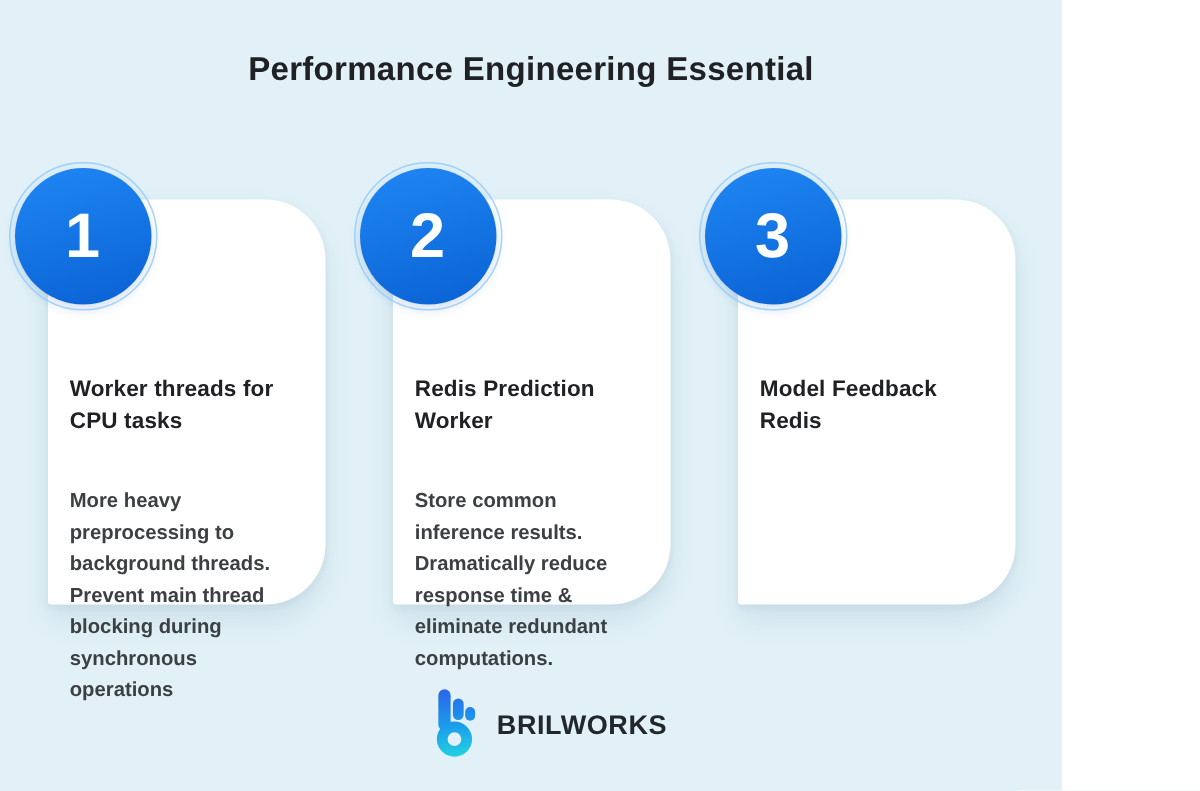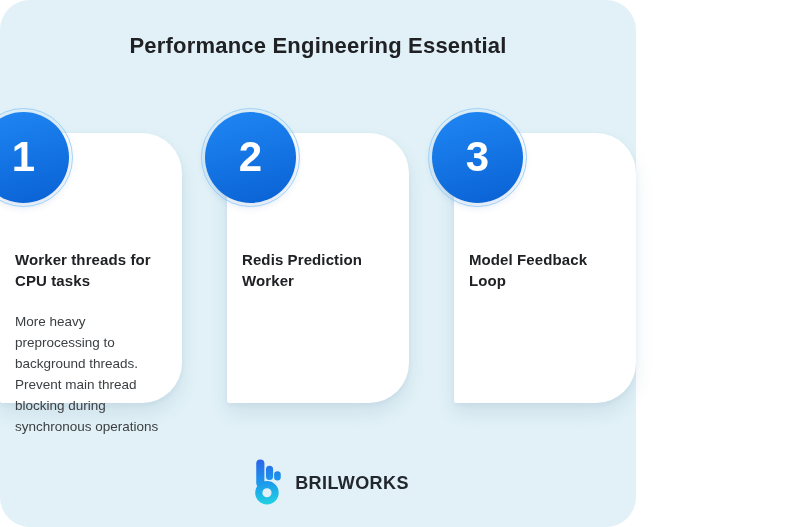--- a/index.html
+++ b/index.html
@@ -3,24 +3,23 @@
 <meta charset="utf-8">
 <style>
   * { margin: 0; padding: 0; box-sizing: border-box; }
   html, body { width: 800px; height: 527px; }
   body {
     font-family: "Liberation Sans", "DejaVu Sans", sans-serif;
     overflow: hidden;
   }
   .canvas {
     position: relative;
-    width: 636px;
+    width: 708px;
     height: 527px;
     background: #e1f1f7;
-    border-radius: 30px;
   }
   .title {
     position: absolute;
     top: 33px;
     left: 0;
     width: 100%;
     text-align: center;
     font-size: 22px;
     font-weight: 600;
     letter-spacing: 0.2px;
@@ -49,24 +48,25 @@
     padding: 116px 15px 16px 15px;
   }
   .card-heading {
     font-size: 15px;
     line-height: 21px;
     font-weight: 600;
     color: #202124;
     letter-spacing: 0.1px;
   }
   .card-body {
-    margin-top: 20px;
+    margin-top: 32px;
     font-size: 13.5px;
     line-height: 21px;
     color: #3c4043;
+    font-weight: bold;
   }
   .num-circle {
     position: absolute;
     left: -22px;
     top: -21px;
     width: 91px;
     height: 91px;
     border-radius: 50%;
     background: linear-gradient(165deg, #1e84f2 8%, #0b64d6 92%);
     display: flex;
@@ -128,29 +128,30 @@
         <div class="card-body">More heavy preprocessing to background threads. Prevent main thread blocking during synchronous operations</div>
       </div>
     </div>
 
     <div class="card-col">
       <div class="num-circle">
         <span>2</span>
       </div>
       <div class="card">
         <div class="card-heading">Redis Prediction Worker</div>
+        <div class="card-body">Store common inference results. Dramatically reduce response time &amp; eliminate redundant computations.</div>
       </div>
     </div>
 
     <div class="card-col">
       <div class="num-circle">
         <span>3</span>
       </div>
       <div class="card">
-        <div class="card-heading">Model Feedback Loop</div>
+        <div class="card-heading">Model Feedback Redis</div>
       </div>
     </div>
 
   </div>
 
   <div class="footer">
     <svg class="logo-mark" viewBox="0 0 26 46" xmlns="http://www.w3.org/2000/svg" aria-hidden="true">
       <defs>
         <linearGradient id="bgrad" gradientUnits="userSpaceOnUse" x1="0" y1="0" x2="6" y2="46">
           <stop offset="0" stop-color="#2d5fe8"></stop>

